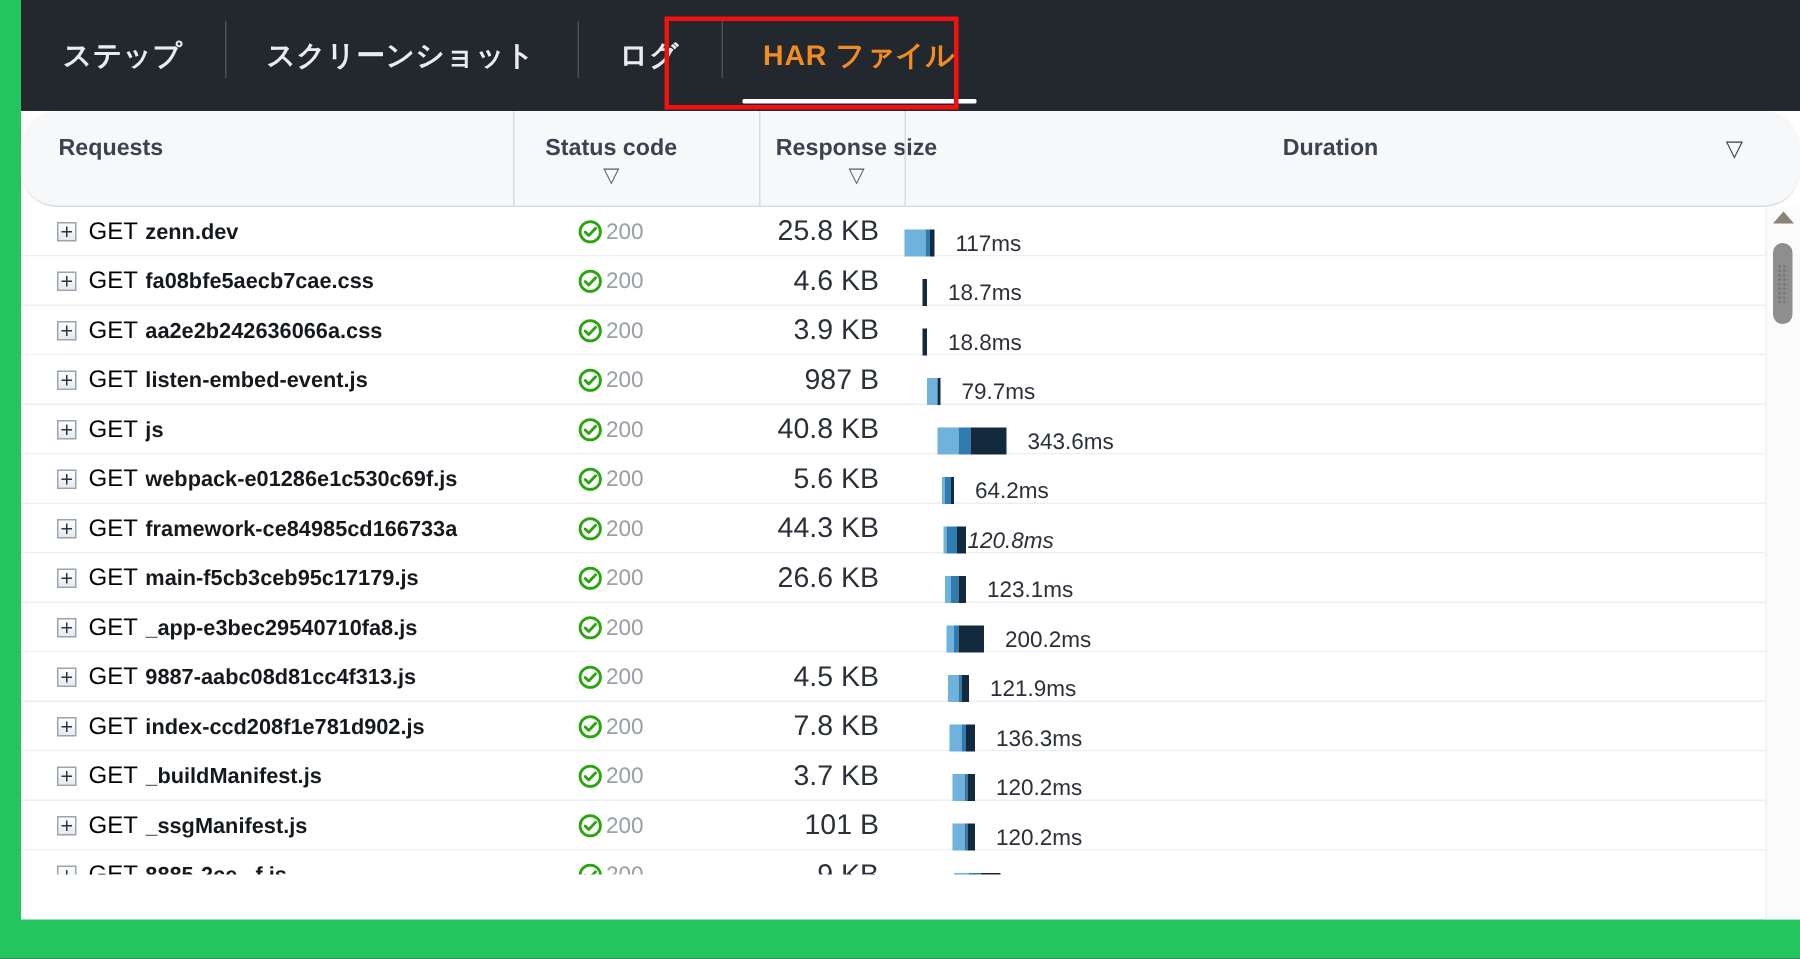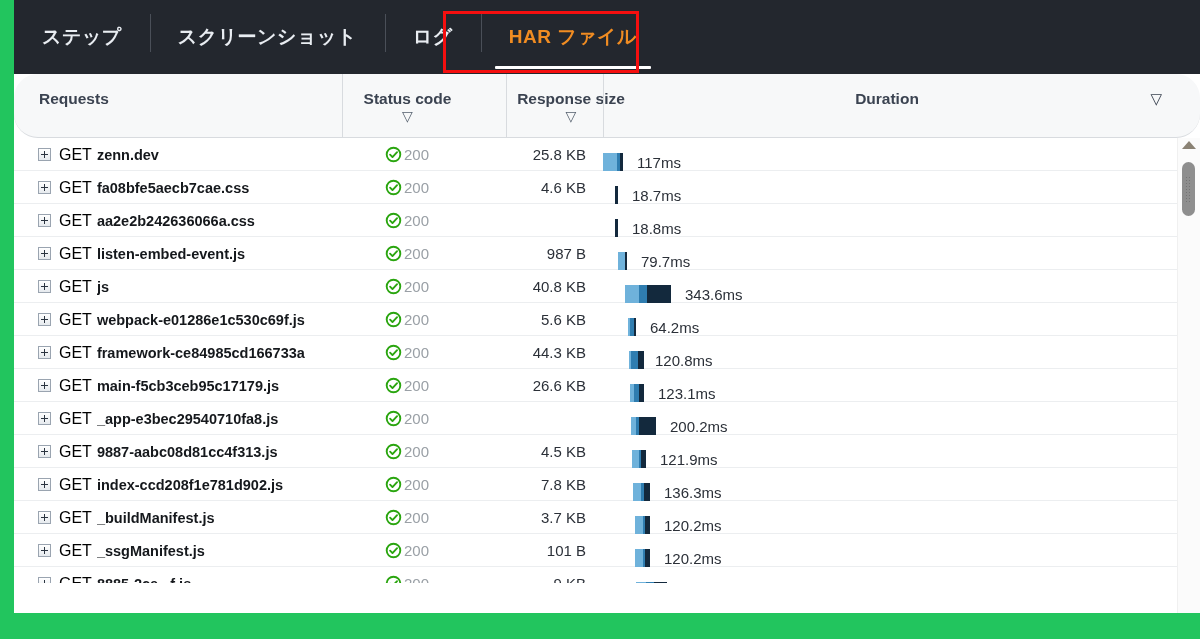--- a/index.html
+++ b/index.html
@@ -239,21 +239,21 @@
 
   .cell-size {
     position: absolute;
     left: 459px;
     top: 0;
     width: 113px;
     height: 33px;
     display: flex;
     align-items: center;
     justify-content: flex-end;
-    font-size: 15px;
+    font-size: 19px;
     color: #2b3038;
   }
 
   .cell-dur {
     position: absolute;
     left: 589px;
     top: 0;
     right: 0;
     height: 33px;
     display: flex;
@@ -425,20 +425,21 @@
               <span class="req-method">GET</span>
               <span class="req-text">aa2e2b242636066a.css</span>
             </div>
             <div class="cell-status">
               <svg class="status-icon" viewBox="0 0 20 20">
                 <circle cx="10" cy="10" r="8" fill="#fff" stroke="#2aa50f" stroke-width="2.2"></circle>
                 <path d="M6 10.2 L8.8 13 L14.2 7.2" fill="none" stroke="#2aa50f" stroke-width="2.2" stroke-linecap="round" stroke-linejoin="round"></path>
               </svg>
               <span class="status-text">200</span>
             </div>
+            <div class="cell-size">3.9 KB</div>
             <div class="cell-dur">
               <div class="bar-track">
                 <div class="bar" style="left: 12px;">
                   <span class="seg seg-c" style="width: 3px;"></span>
                 </div>
                 <span class="dur-text" style="position: absolute; left: 25px; top: 8px;">18.8ms</span>
               </div>
             </div>
           </div>
           <div class="row">
@@ -529,21 +530,21 @@
               <span class="status-text">200</span>
             </div>
             <div class="cell-size">44.3 KB</div>
             <div class="cell-dur">
               <div class="bar-track">
                 <div class="bar" style="left: 26px;">
                   <span class="seg seg-a" style="width: 2px;"></span>
                   <span class="seg seg-b" style="width: 7px;"></span>
                   <span class="seg seg-c" style="width: 6px;"></span>
                 </div>
-                <span class="dur-text" style="position: absolute; left: 48px; top: 8px;">120.8ms</span>
+                <span class="dur-text" style="position: absolute; left: 38px; top: 8px; font-style: italic;">120.8ms</span>
               </div>
             </div>
           </div>
           <div class="row">
             <div class="cell-req">
               <span class="expander plus"></span>
               <span class="req-method">GET</span>
               <span class="req-text">main-f5cb3ceb95c17179.js</span>
             </div>
             <div class="cell-status">

